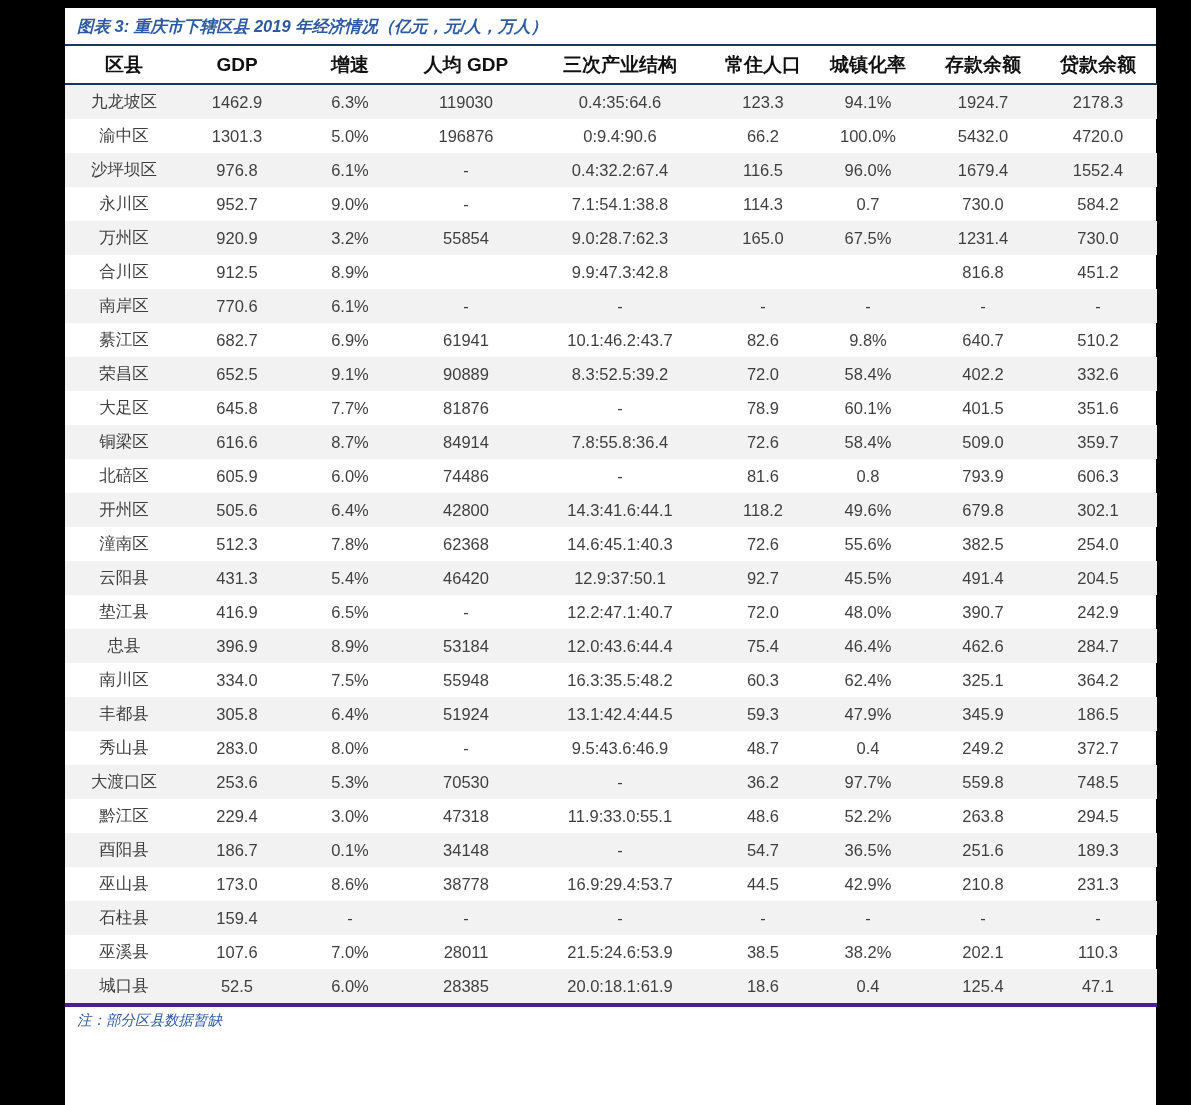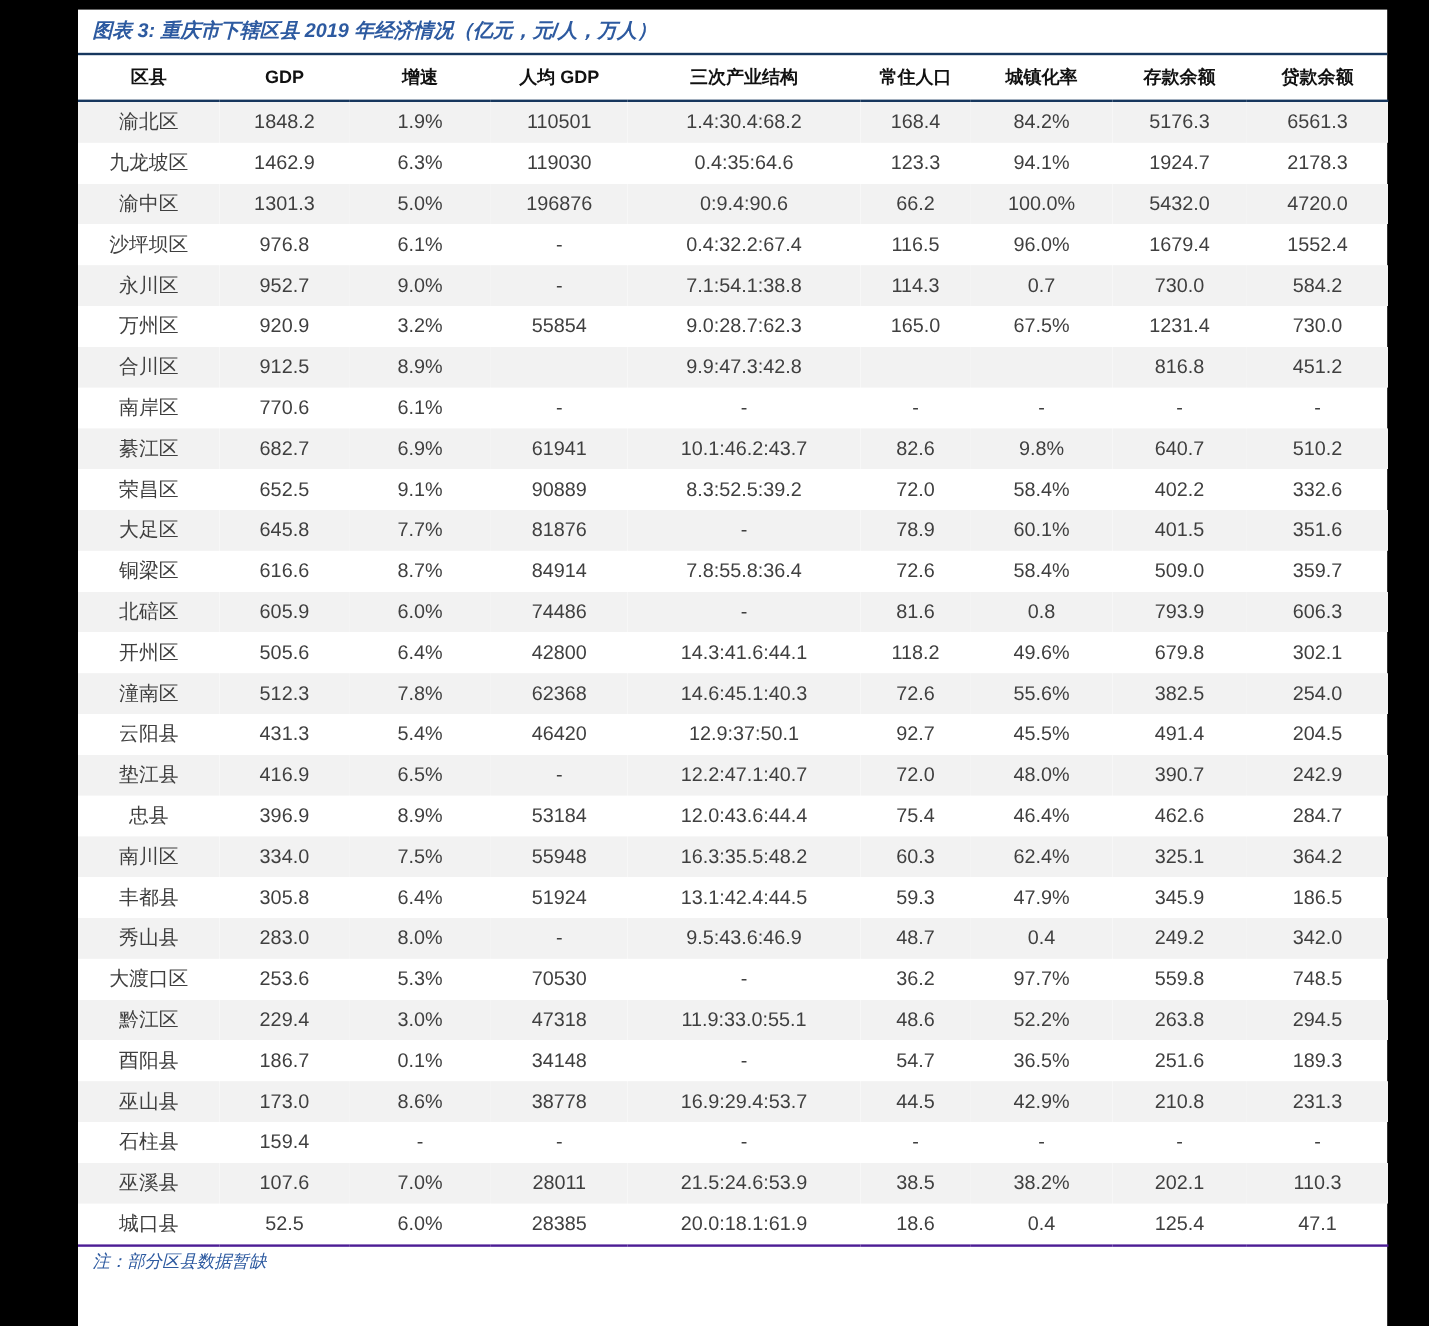--- a/index.html
+++ b/index.html
@@ -34,41 +34,41 @@
     border-bottom:2px solid var(--navy-line);
     white-space:nowrap;
   }
   table.econ{
     width:1092px;
     border-collapse:collapse;
     table-layout:fixed;
   }
   table.econ th{
     height:37px;
-    font-size:15px;
+    font-size:19px;
     font-weight:bold;
     color:#111;
     text-align:center;
     vertical-align:middle;
     border-bottom:2px solid var(--navy-line);
     padding:0;
     white-space:nowrap;
   }
   table.econ td{
     height:34px;
     font-size:16.5px;
     color:var(--body-text);
     text-align:center;
     vertical-align:middle;
     padding:0;
     white-space:nowrap;
     overflow:hidden;
   }
   table.econ tbody tr:nth-child(odd){background:var(--stripe);}
-  table.econ tbody tr:last-child td{border-bottom:2px solid #4c1d95;margin-left:42px;}
+  table.econ tbody tr:last-child td{border-bottom:4px solid #4c1d95;margin-left:42px;}
   .footer{
     padding:4px 0 0 12px;
     color:var(--accent-blue);
     font-style:italic;
     font-size:14.5px;
     line-height:19px;
   }
 </style>
 </head>
 <body>
@@ -96,31 +96,20 @@
           <th>人均 GDP</th>
           <th>三次产业结构</th>
           <th>常住人口</th>
           <th>城镇化率</th>
           <th>存款余额</th>
           <th>贷款余额</th>
         </tr>
     </thead>
     <tbody id="econ-body">
         <tr>
-          <td>渝北区</td>
-          <td>1848.2</td>
-          <td>1.9%</td>
-          <td>110501</td>
-          <td>1.4:30.4:68.2</td>
-          <td>168.4</td>
-          <td>84.2%</td>
-          <td>5176.3</td>
-          <td>6561.3</td>
-        </tr>
-        <tr>
           <td>九龙坡区</td>
           <td>1462.9</td>
           <td>6.3%</td>
           <td>119030</td>
           <td>0.4:35:64.6</td>
           <td>123.3</td>
           <td>94.1%</td>
           <td>1924.7</td>
           <td>2178.3</td>
         </tr>
@@ -324,21 +313,21 @@
         </tr>
         <tr>
           <td>秀山县</td>
           <td>283.0</td>
           <td>8.0%</td>
           <td>-</td>
           <td>9.5:43.6:46.9</td>
           <td>48.7</td>
           <td>0.4</td>
           <td>249.2</td>
-          <td>342.0</td>
+          <td>372.7</td>
         </tr>
         <tr>
           <td>大渡口区</td>
           <td>253.6</td>
           <td>5.3%</td>
           <td>70530</td>
           <td>-</td>
           <td>36.2</td>
           <td>97.7%</td>
           <td>559.8</td>

